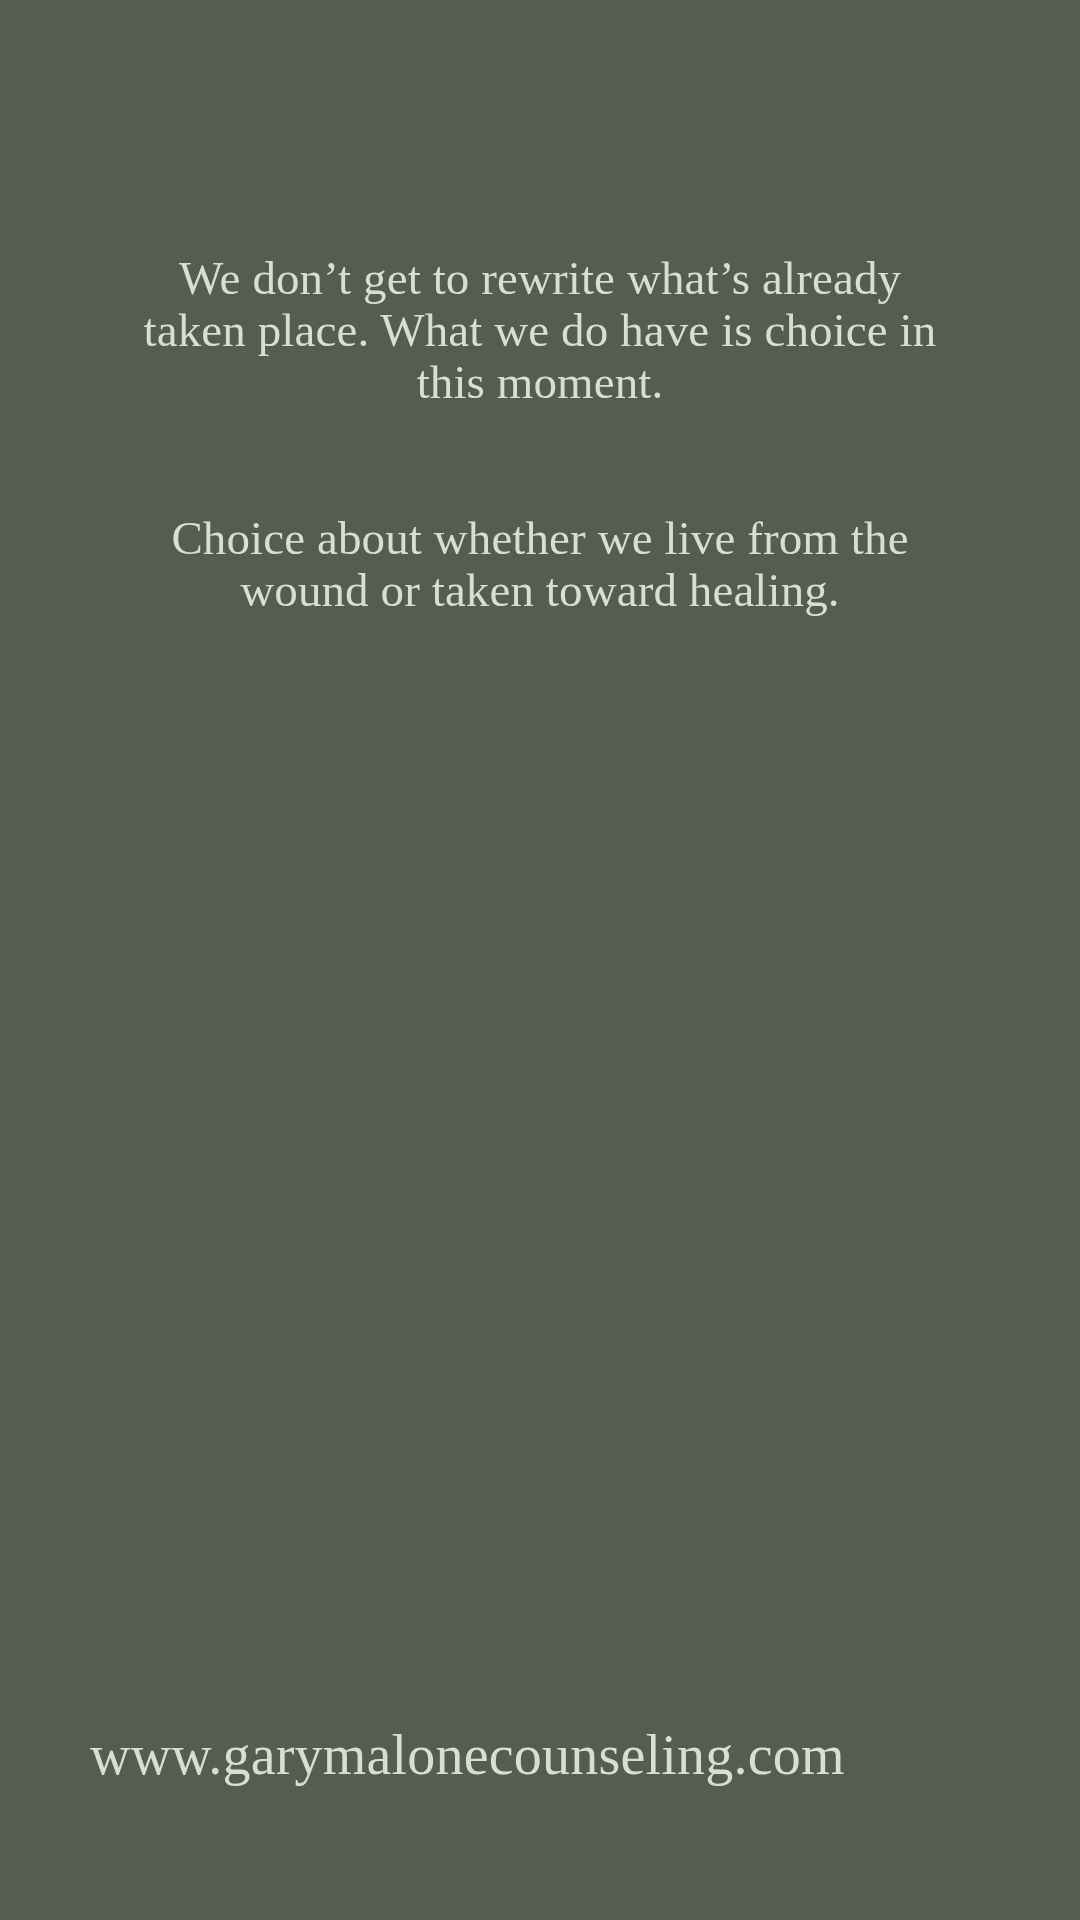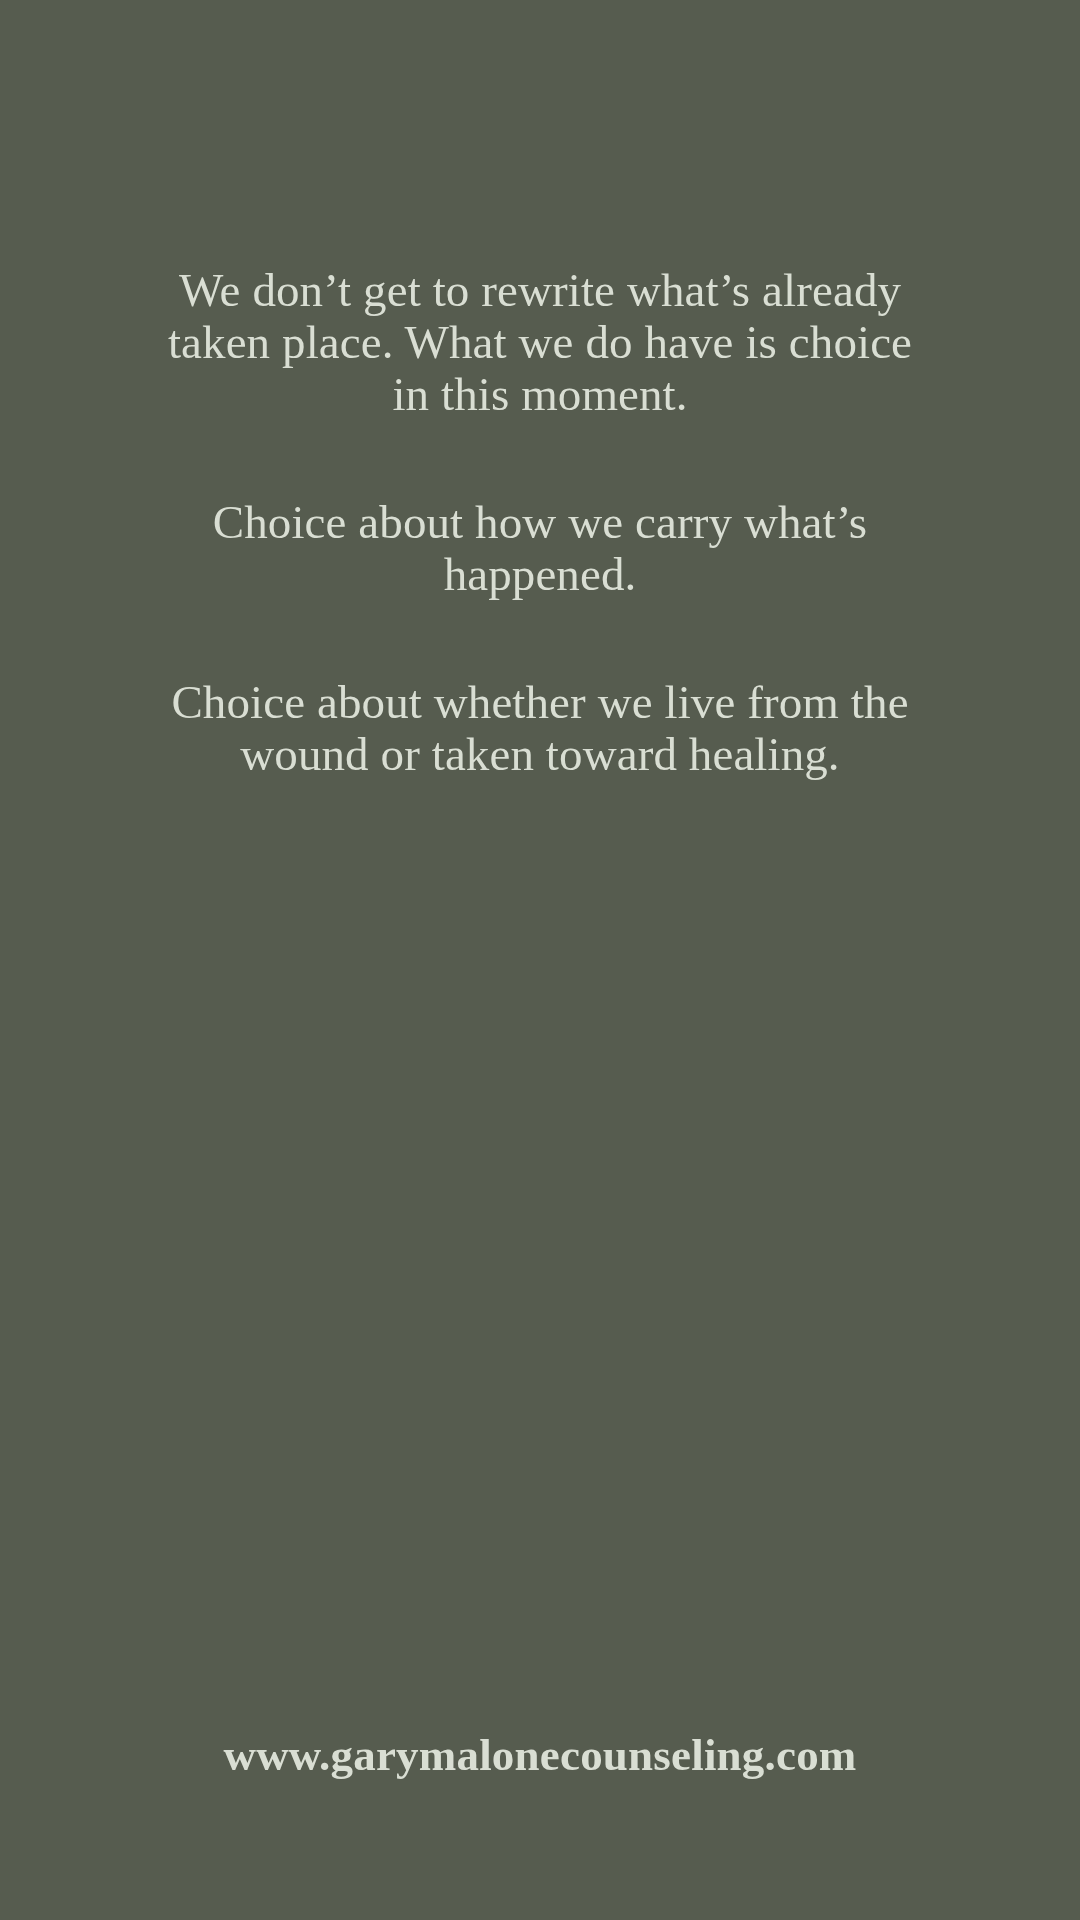--- a/index.html
+++ b/index.html
@@ -33,61 +33,60 @@
     width: 800px;
     text-align: center;
     color: #d9ded3;
     font-size: 47px;
     line-height: 52px;
     font-weight: 400;
     letter-spacing: 0.1px;
   }
 
   .quote-paragraph {
-    margin: 12px;
+    margin: 0;
     padding: 0;
     white-space: pre-wrap;
   }
 
   
   .stanza-gap {
     height: 52px;
     line-height: 52px;
     font-size: 47px;
   }
 
   
   #footer-url {
     position: absolute;
     left: 50%;
     transform: translateX(-50%);
     top: 1727px;
     width: 900px;
-    text-align: center;
+    text-align: left;
     color: #d9ded3;
     font-family: "Liberation Serif", "DejaVu Serif", serif;
-    font-weight: 700;
-    font-size: 45px;
+    font-weight: 400;
+    font-size: 56px;
     line-height: 56px;
     letter-spacing: 0.2px;
     white-space: nowrap;
   }
 </style>
 </head>
 <body>
 
 <div id="card">
 
   <div id="quote-block">
 
     <p class="quote-paragraph">We don’t get to rewrite what’s already taken place. What we do have is choice in this moment.</p>
 
     <div class="stanza-gap">&nbsp;</div>
 
-    <p class="quote-paragraph">Choice about how we carry what’s happened.</p>
 
     <div class="stanza-gap">&nbsp;</div>
 
     <p class="quote-paragraph">Choice about whether we live from the wound or taken toward healing.</p>
 
     <div class="stanza-gap">&nbsp;</div>
 
 
     <div class="stanza-gap">&nbsp;</div>
 

